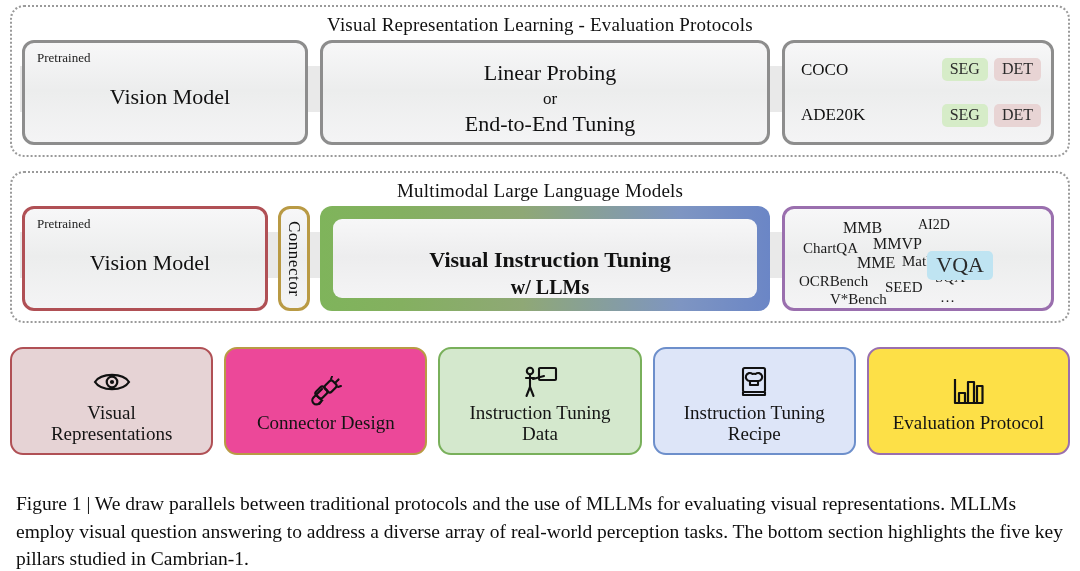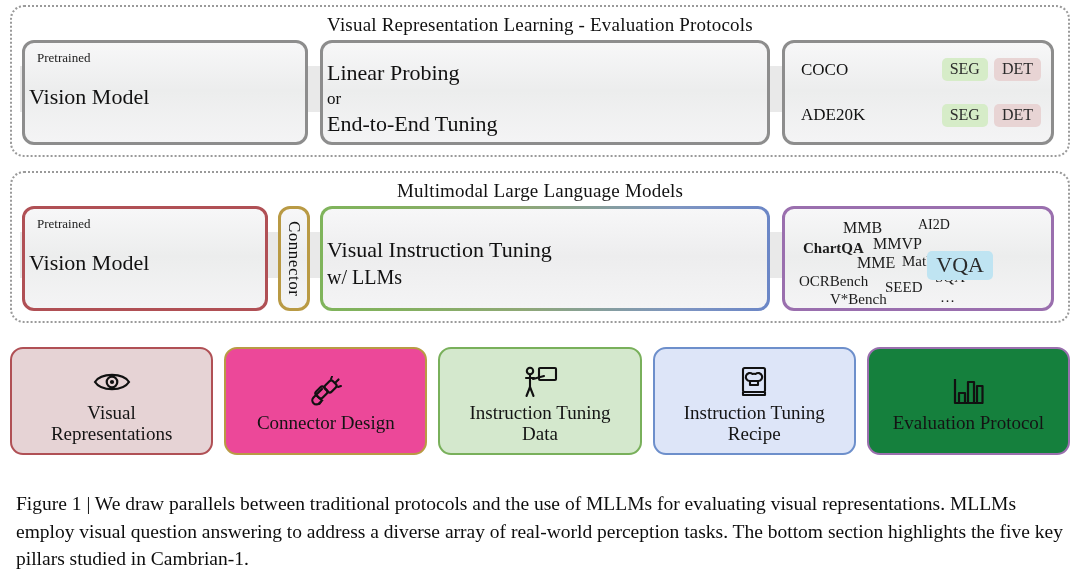--- a/index.html
+++ b/index.html
@@ -76,41 +76,42 @@
     z-index: 2;
   }
   .box.gray    { border: 3px solid #8d8d8d; }
   .box.red     { border: 3px solid #b05055; }
   .box.gold    { border: 3px solid #b99a44; }
   .box.purple  { border: 3px solid #9a6fae; }
 
   
   .box.gradient {
     border: none;
-    padding: 3px;
+    padding: 13px;
     background: linear-gradient(90deg, #7fb45b 0%, #84b060 18%, #8fa876 45%, #7e95c2 80%, #6b86c6 100%);
+    font-weight: bold;
   }
   .box.gradient > .inner {
     width: 100%; height: 100%;
     border-radius: 9px;
     box-sizing: border-box;
     background: linear-gradient(180deg, #f7f7f8 0%, #ededee 48%, #f4f4f5 100%);
     position: relative;
   }
 
   .box-tag {
     position: absolute;
     left: 12px; top: 7px;
     font-size: 13px;
     color: #222;
   }
   .box-main {
     position: absolute;
-    left: 4px; right: 0;
-    text-align: left;
+    left: 10px; right: 0;
+    text-align: center;
     font-size: 22px;
     color: #111;
   }
   .box-main.small { font-size: 20px; }
   .line-sm { font-size: 17px; }
 
   
   #box-connector {
     display: flex;
     align-items: center;
@@ -205,21 +206,21 @@
     font-size: 19px;
     line-height: 1.12;
     text-align: center;
     color: #141414;
     padding: 0 4px;
   }
   .pillar.c0 { background: #e6d3d5; border-color: #b05055; }
   .pillar.c1 { background: #ec4899; border-color: #b99a44; }
   .pillar.c2 { background: #d4e8cd; border-color: #79b05b; }
   .pillar.c3 { background: #dde5f8; border-color: #6d8fcb; }
-  .pillar.c4 { background: #15803d; border-color: #9a6fae; }
+  .pillar.c4 { background: #fde047; border-color: #9a6fae; }
 
   
   .caption {
     position: absolute;
     left: 8px;
     top: 482px;
     width: 1064px;
     font-size: 19.5px;
     line-height: 1.42;
     color: #0d0d0d;
@@ -297,21 +298,21 @@
         <div class="box-main" style="top:28px;">Visual Instruction Tuning</div>
         <div class="box-main small" style="top:57px;">w/ LLMs</div>
       </div>
     </div>
 
     <div class="box purple" id="mllm-box-bench" style="left:770px; top:33px; width:272px; height:105px; overflow:hidden;">
       <div class="bench-cloud">
         <span class="bench" style="left:58px;  top:10px; font-size:16px;">MMB</span>
         <span class="bench" style="left:133px; top:8px;  font-size:14px;">AI2D</span>
         <span class="bench" style="left:88px;  top:26px; font-size:16px;">MMVP</span>
-        <span class="bench" style="left:18px;  top:31px; font-size:15px;font-weight:bold;">ChartQA</span>
+        <span class="bench" style="left:18px;  top:31px; font-size:15px;">ChartQA</span>
         <span class="bench" style="left:72px;  top:45px; font-size:16px;">MME</span>
         <span class="bench" style="left:117px; top:44px; font-size:15px;">MathVista</span>
         <span class="bench" style="left:14px;  top:64px; font-size:15px;">OCRBench</span>
         <span class="bench" style="left:100px; top:70px; font-size:15px;">SEED</span>
         <span class="bench" style="left:150px; top:60px; font-size:15px;">SQA</span>
         <span class="bench" style="left:45px;  top:82px; font-size:15px;">V*Bench</span>
         <span class="bench" style="left:155px; top:80px; font-size:15px;">…</span>
 
         <span class="tag vqa vqa-badge">VQA</span>
       </div>

